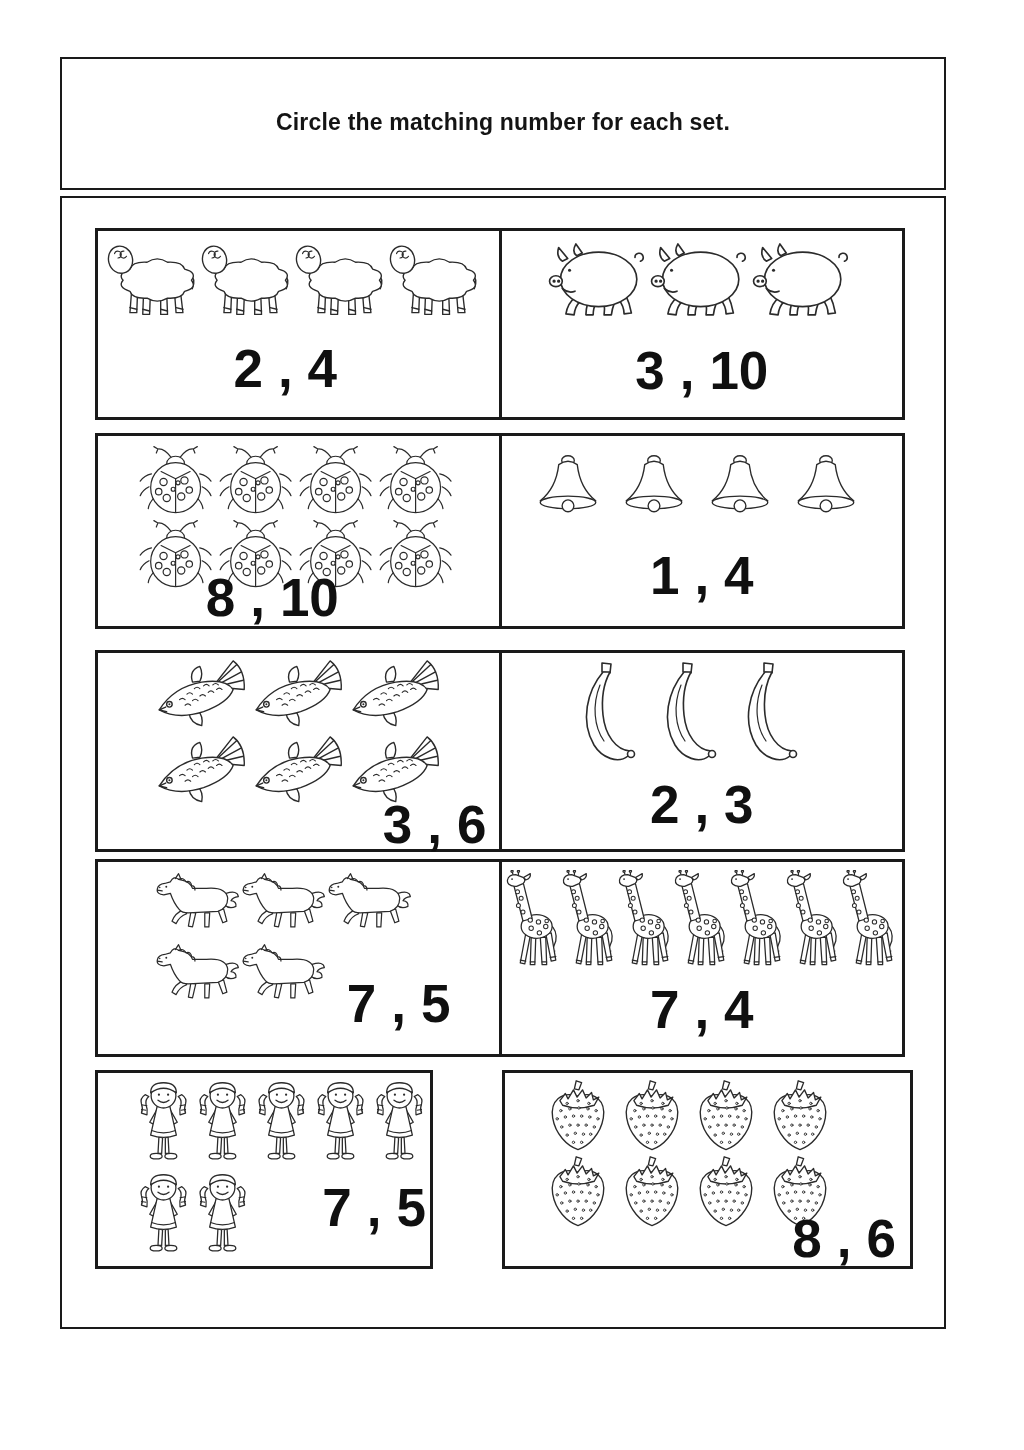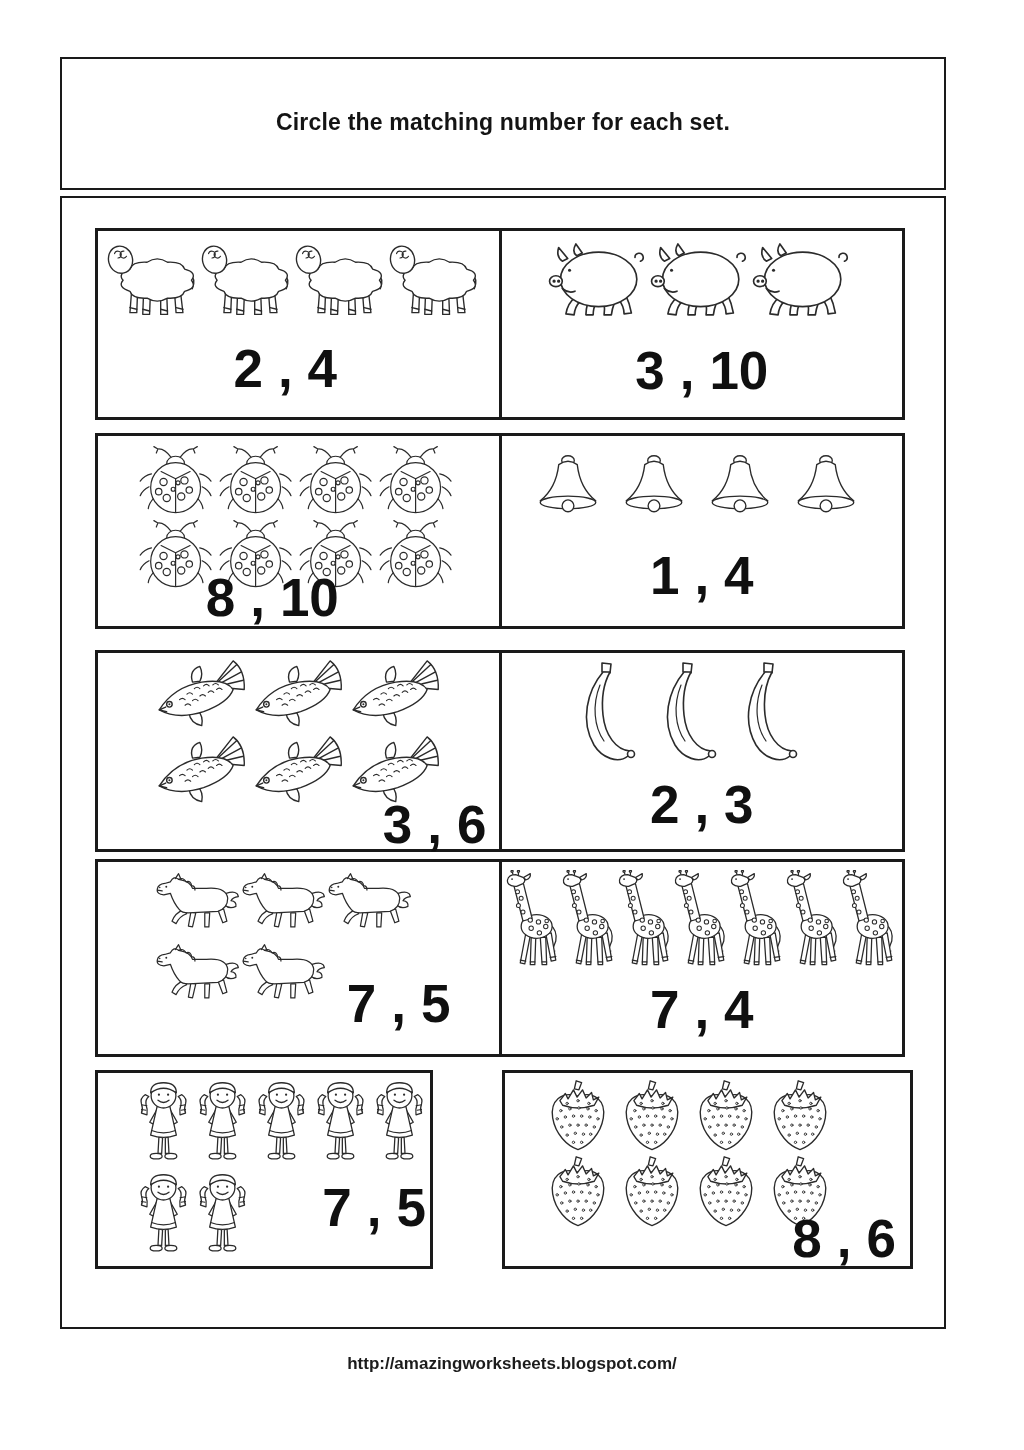--- a/index.html
+++ b/index.html
@@ -509,14 +509,13 @@
           </svg>
         </div>
       <div class="nums">
         <span class="num">8</span>
         <span class="comma">,</span>
         <span class="num">6</span>
       </div>
     </div>
   </div>
 
-  <div class="footer">http://amazingworksheets.blogspot.com/</div>
 </div>
 
 </body></html>

